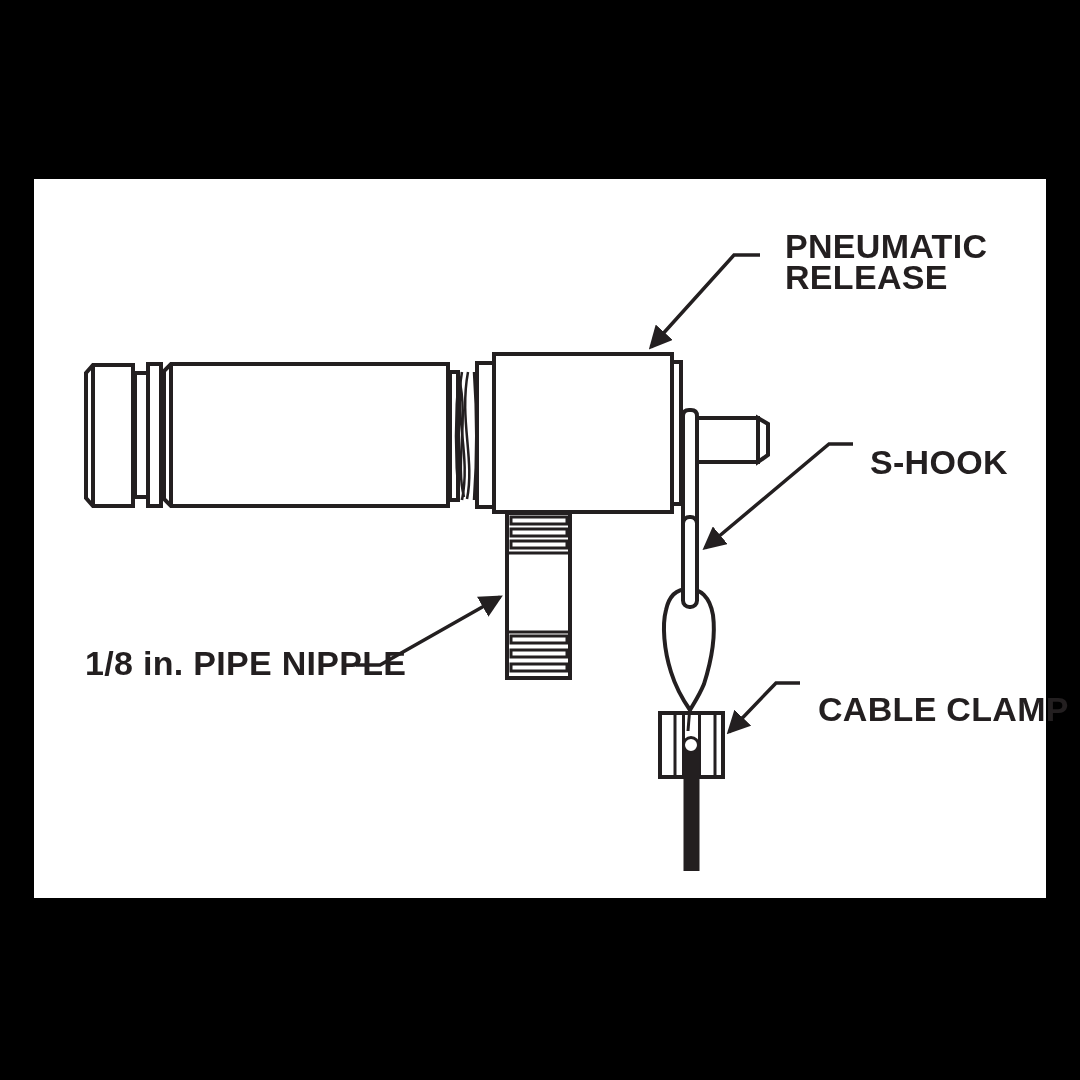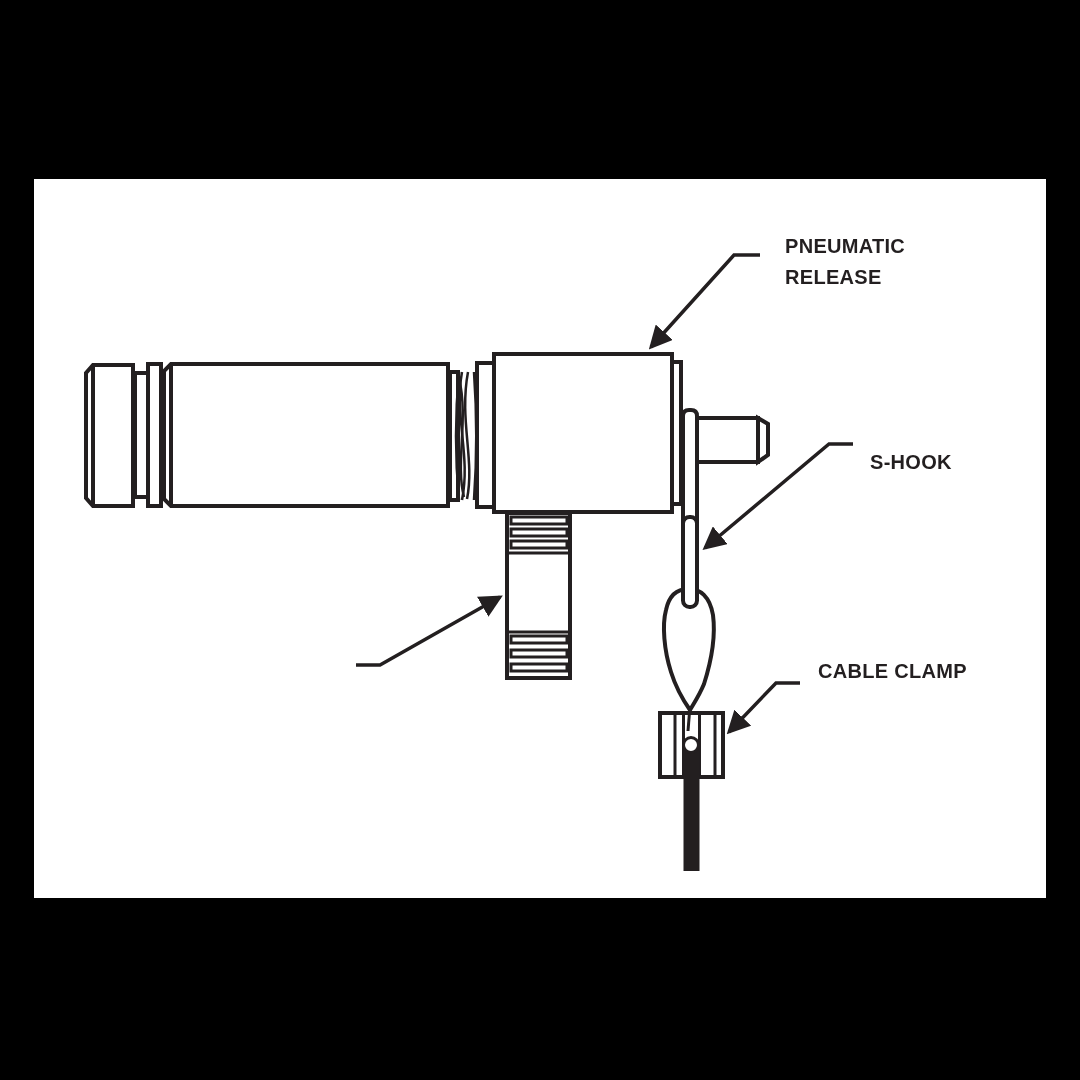--- a/index.html
+++ b/index.html
@@ -21,29 +21,29 @@
   }
   .panel svg {
     position: absolute;
     left: 0;
     top: 0;
   }
   .label {
     position: absolute;
     color: #231f20;
     font-weight: bold;
-    font-size: 20px;
+    font-size: 34px;
     line-height: 31px;
     letter-spacing: 0.3px;
     white-space: nowrap;
     user-select: none;
   }
   .lbl-pneumatic { left: 751px; top: 52px; }
   .lbl-shook     { left: 836px; top: 268px; }
-  .lbl-clamp     { left: 784px; top: 477px; }
+  .lbl-clamp     { left: 784px; top: 515px; }
   .lbl-nipple    { left: 51px;  top: 469px; }
 </style>
 </head>
 <body>
 
 <div class="panel">
 
   <svg width="1012" height="719" viewBox="34 179 1012 719" fill="none" stroke="#231f20" stroke-width="4" stroke-linejoin="miter">
 
     <defs>
@@ -130,14 +130,15 @@
 
   <div class="label lbl-pneumatic">
     <div>PNEUMATIC</div>
     <div>RELEASE</div>
   </div>
 
   <div class="label lbl-shook">S-HOOK</div>
 
   <div class="label lbl-clamp">CABLE CLAMP</div>
 
+  <div class="label lbl-nipple">1/8 in. PIPE NIPPLE</div>
 
 </div>
 
 </body></html>

